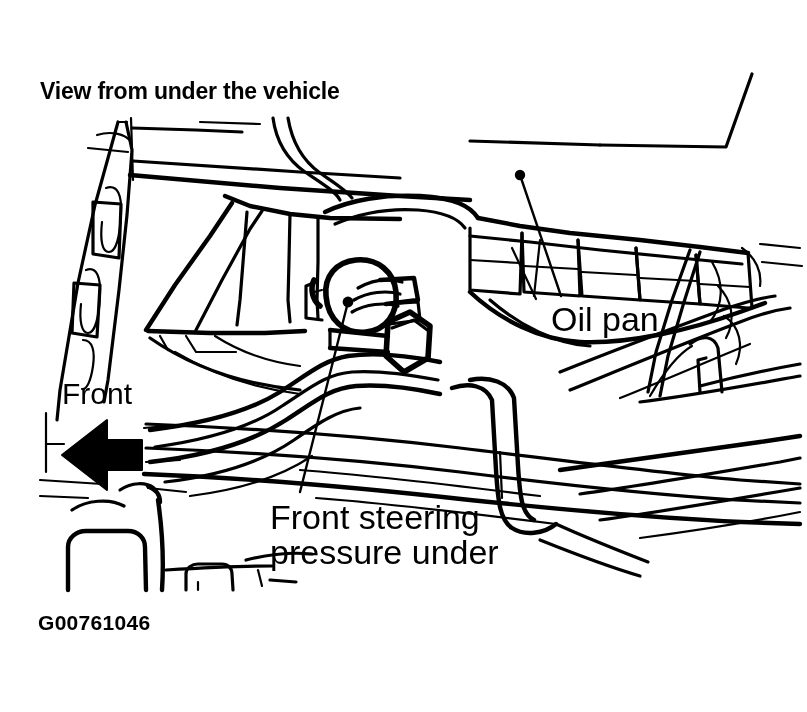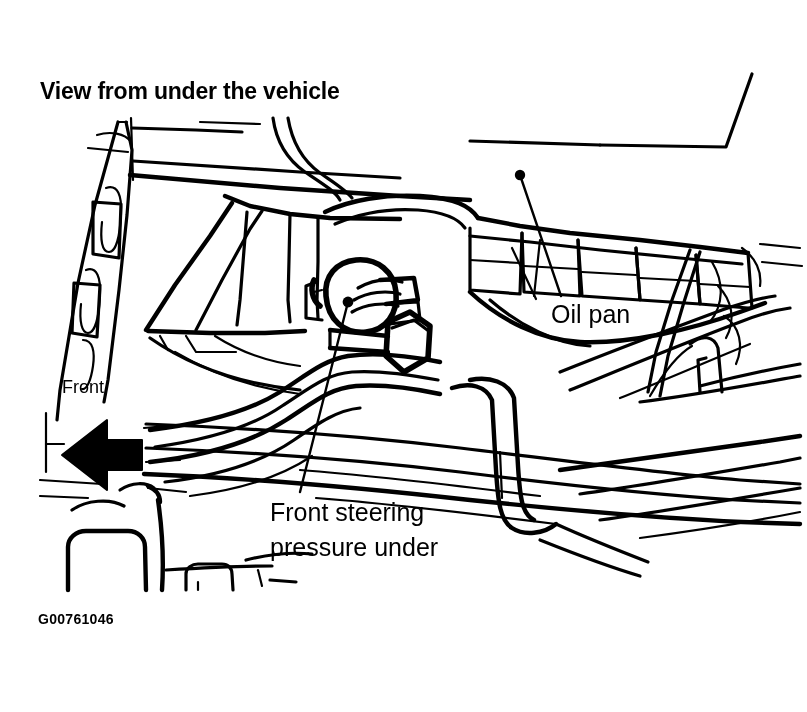--- a/index.html
+++ b/index.html
@@ -34,31 +34,31 @@
     white-space: pre;
     color: #000;
     line-height: 1.16;
   }
   .title-lbl {
     font-weight: bold;
     font-size: 23px;
     letter-spacing: -0.2px;
   }
   .part-lbl {
-    font-size: 25px;
+    font-size: 34px;
     font-weight: normal;
     letter-spacing: 0px;
   }
   .dir-lbl {
-    font-size: 18px;
+    font-size: 30px;
     font-weight: normal;
   }
   .code-lbl {
     font-weight: bold;
-    font-size: 14px;
+    font-size: 21px;
     letter-spacing: 0.3px;
   }
   .ln { fill: none; stroke: #000000; stroke-linecap: round; stroke-linejoin: round; }
   .w2 { stroke-width: 2.2; }
   .w3 { stroke-width: 3.2; }
   .w4 { stroke-width: 4.4; }
   .w5 { stroke-width: 5.6; }
   .leader { stroke-width: 2.4; }
   .dot { fill: #000000; }
   .solidfill { fill: #000000; stroke: #000000; stroke-width: 2; stroke-linejoin: round; }

